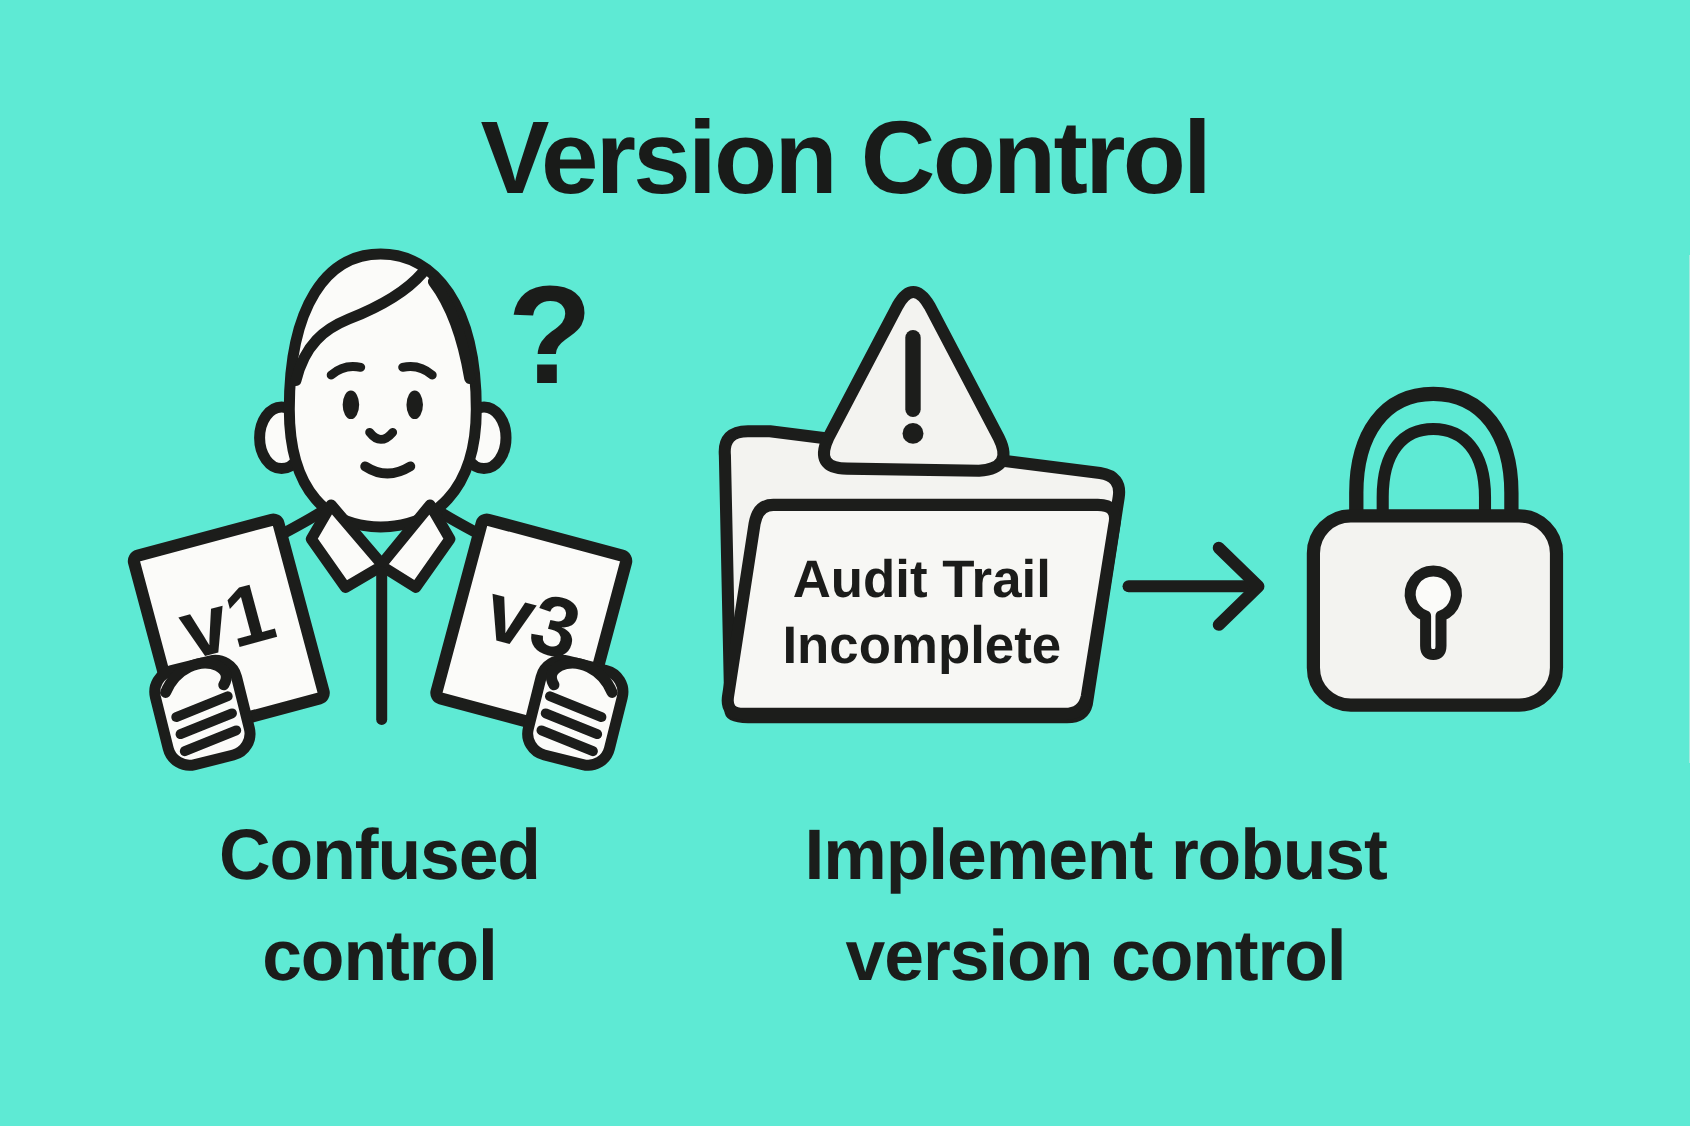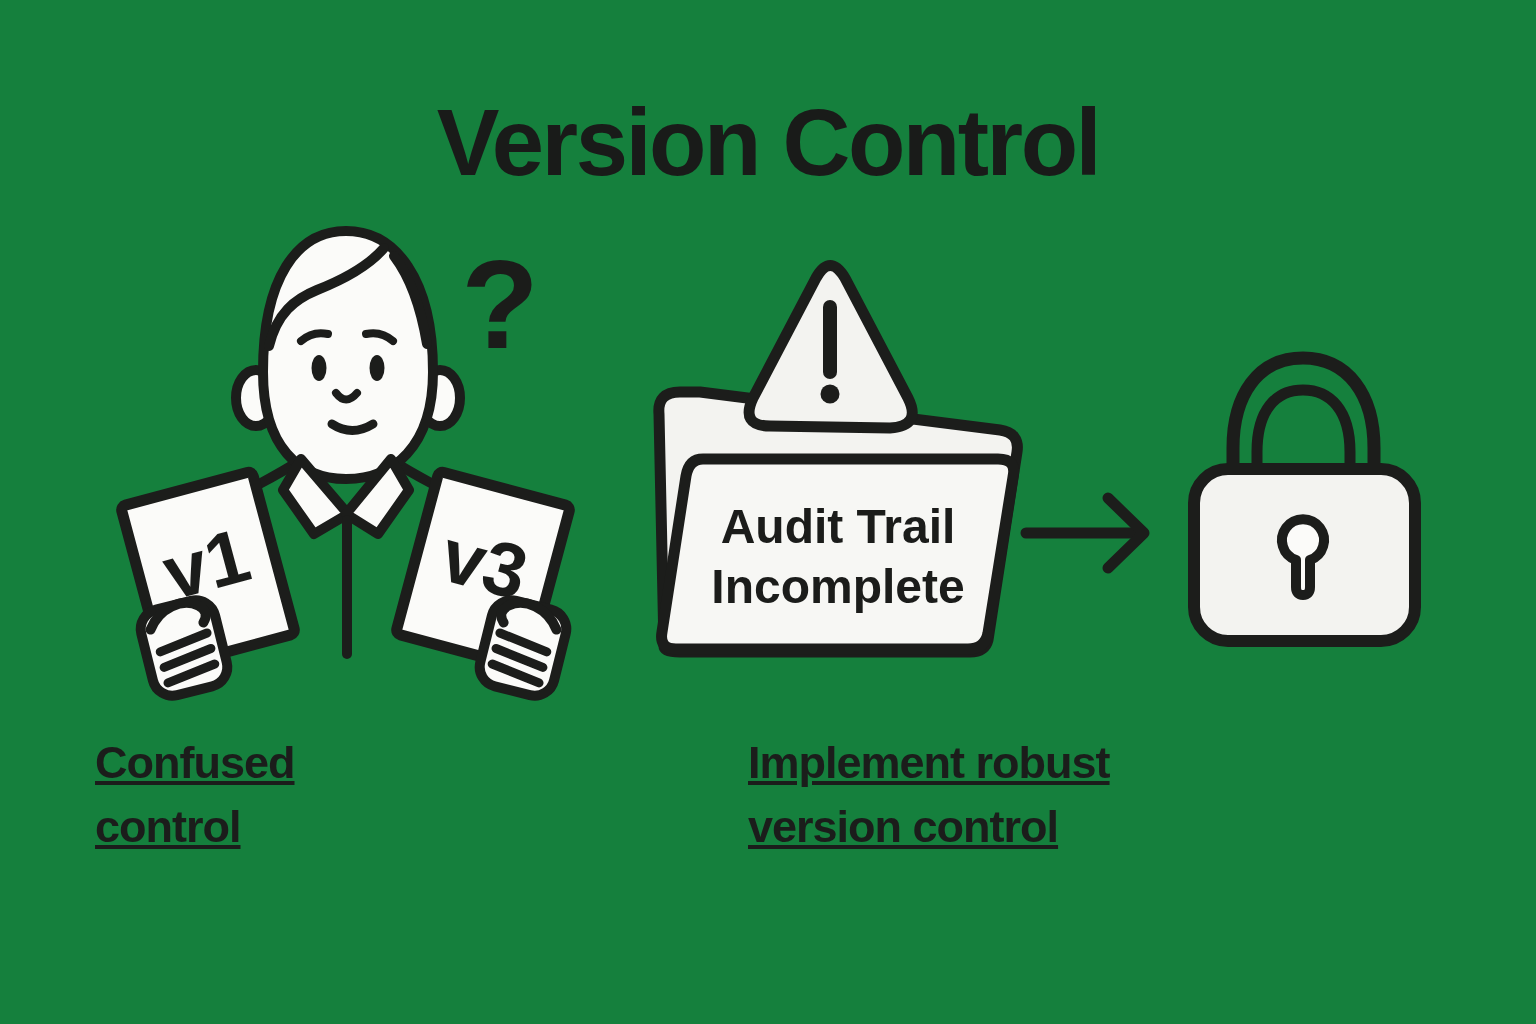--- a/index.html
+++ b/index.html
@@ -1,48 +1,48 @@
 <!DOCTYPE html>
 <html><head>
 <meta charset="utf-8">
 <style>
   html,body{margin:0;padding:0;background:#e8e8e8;}
   .canvas{
     position:relative;
     width:1536px;height:1024px;
-    background:#15803d;
+    background:#5eead4;
     overflow:hidden;
     font-family:"Liberation Sans", sans-serif;
   }
   .page-title{
     position:absolute;
     left:0;right:0;top:96px;
     margin:0;
     text-align:center;
     font-size:94px;
     font-weight:bold;
     letter-spacing:-2.5px;
     color:#191b19;
     line-height:1.0;
   }
   .illustration{
     position:absolute;left:0;top:0;width:1536px;height:1024px;
   }
   .caption{
     position:absolute;
-    font-size:45px;
+    font-size:65px;
     font-weight:bold;
     letter-spacing:-1px;
     line-height:1.42;
+    text-align:center;
     color:#1b1d1b;
-    text-decoration:underline;
   }
   .caption span{display:block;}
   .caption-left{left:95px;width:500px;top:731px;}
-  .caption-right{left:748px;width:600px;top:731px;}
+  .caption-right{left:696px;width:600px;top:731px;}
   .svgtext{
     font-family:"Liberation Sans", sans-serif;
     font-weight:bold;
     fill:#1b1c1a;
   }
 </style>
 </head>
 <body>
 
 <div class="canvas">

